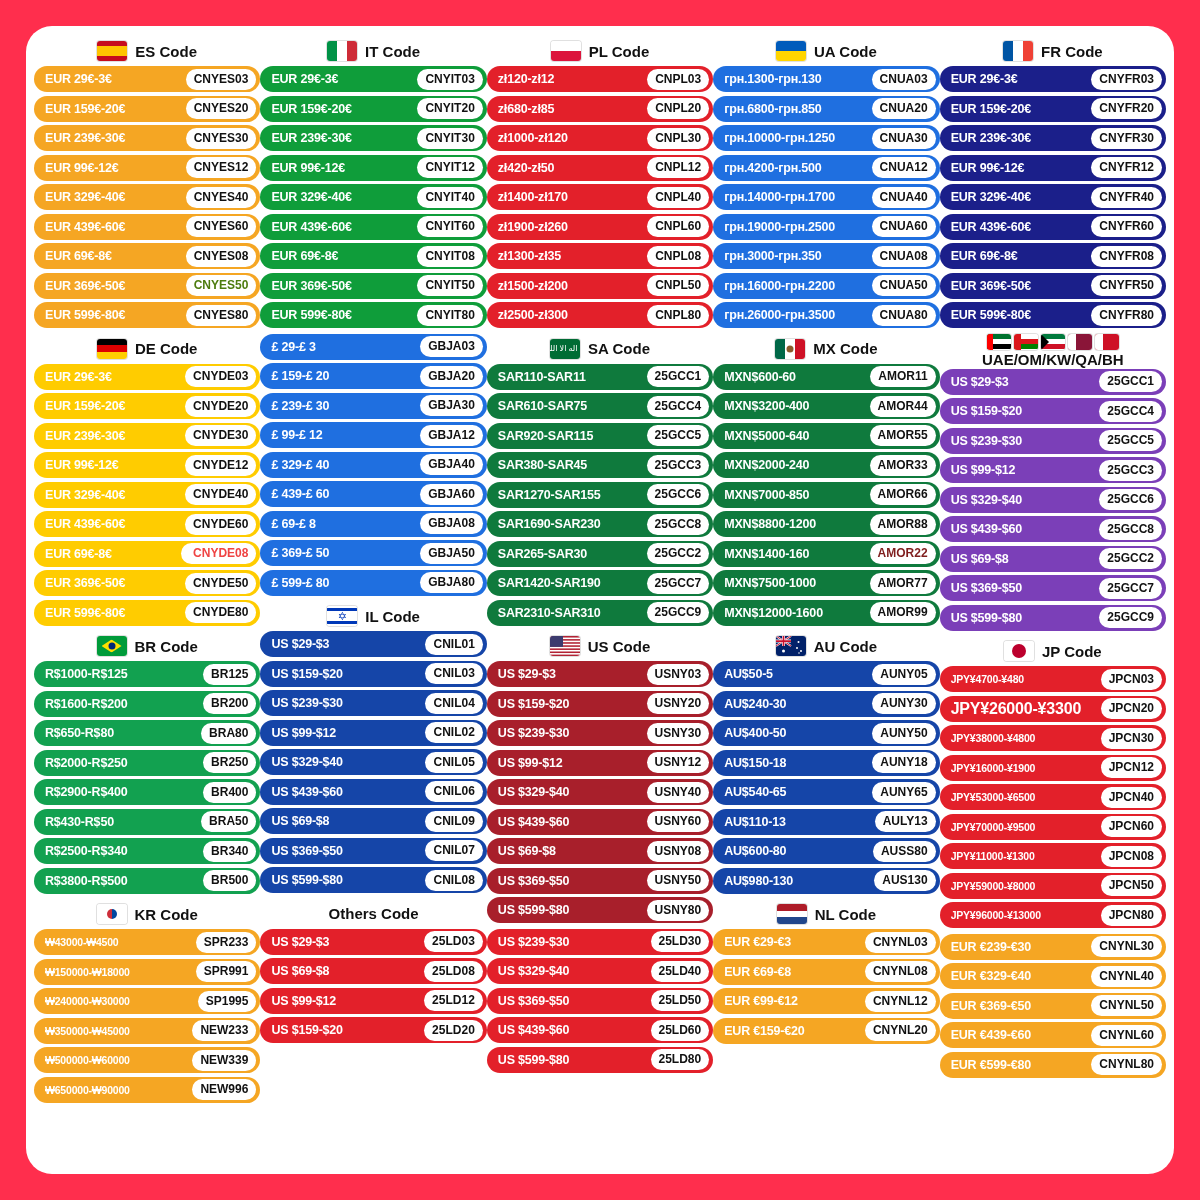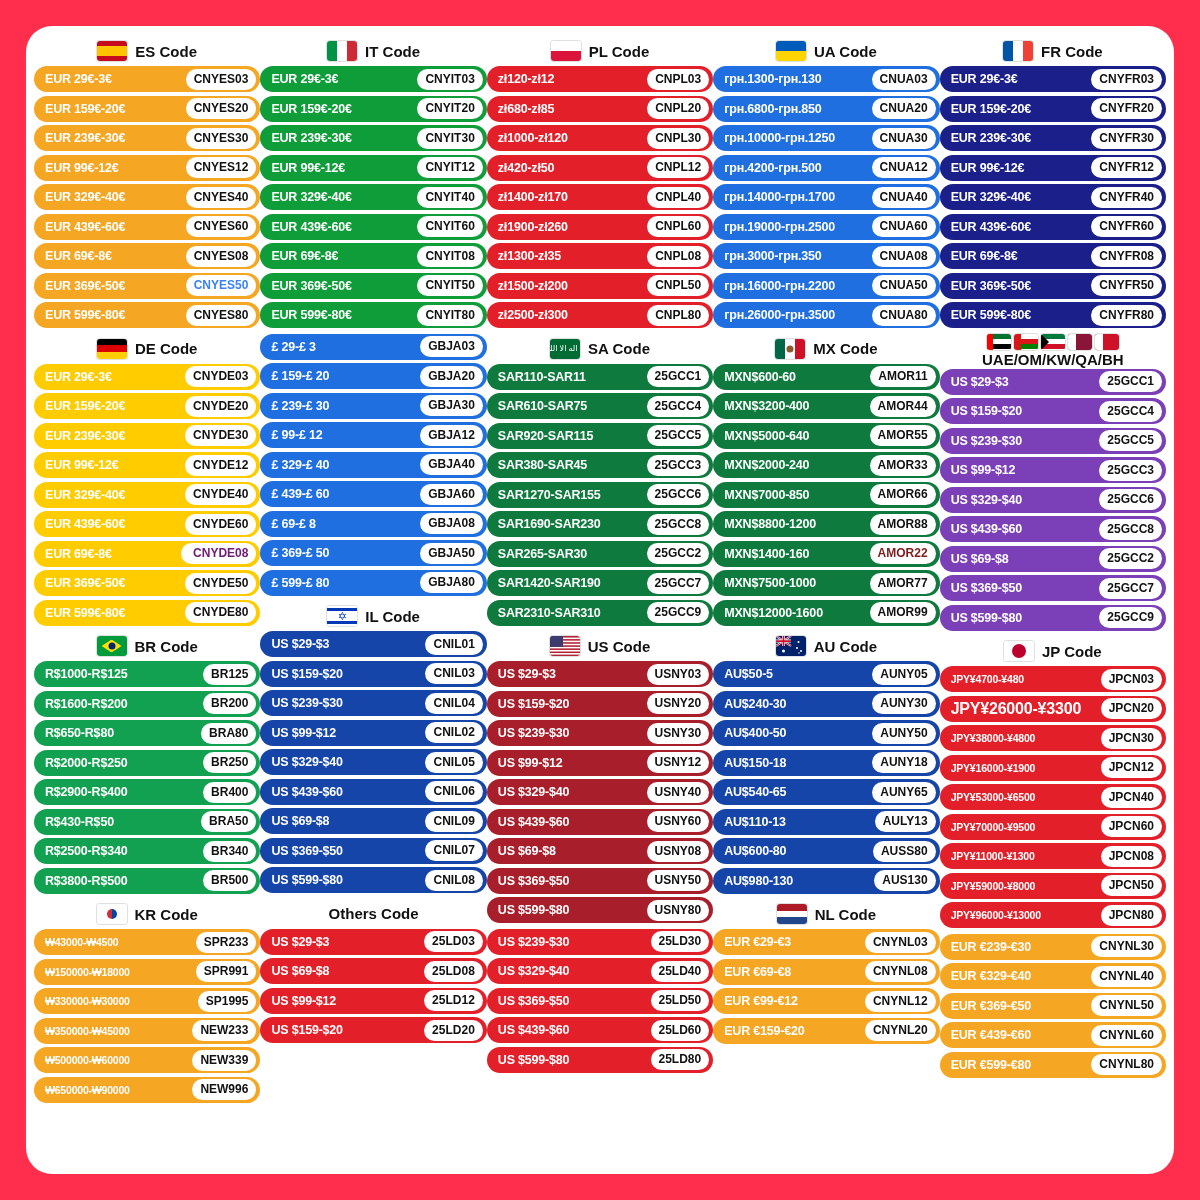--- a/index.html
+++ b/index.html
@@ -113,21 +113,21 @@
           <div class="row" style="background: rgb(245, 166, 35);">
             <span class="price">EUR 439€-60€</span>
             <span class="code" style="color: rgb(17, 17, 17);">CNYES60</span>
           </div>
           <div class="row" style="background: rgb(245, 166, 35);">
             <span class="price">EUR 69€-8€</span>
             <span class="code" style="color: rgb(17, 17, 17);">CNYES08</span>
           </div>
           <div class="row" style="background: rgb(245, 166, 35);">
             <span class="price">EUR 369€-50€</span>
-            <span class="code" style="color: #3b82f6;">CNYES50</span>
+            <span class="code" style="color: #4d7c0f;">CNYES50</span>
           </div>
           <div class="row" style="background: rgb(245, 166, 35);">
             <span class="price">EUR 599€-80€</span>
             <span class="code" style="color: rgb(17, 17, 17);">CNYES80</span>
           </div>
         </div>
         <div class="group">
           <div class="ghead">
             <span class="flag">
               <span class="stripes-h">
@@ -157,21 +157,21 @@
           <div class="row" style="background: rgb(255, 204, 0);">
             <span class="price">EUR 329€-40€</span>
             <span class="code" style="color: rgb(17, 17, 17);">CNYDE40</span>
           </div>
           <div class="row" style="background: rgb(255, 204, 0);">
             <span class="price">EUR 439€-60€</span>
             <span class="code" style="color: rgb(17, 17, 17);">CNYDE60</span>
           </div>
           <div class="row" style="background: rgb(255, 204, 0);">
             <span class="price">EUR 69€-8€</span>
-            <span class="code" style="color: #701a75; padding-left: 12px;">CNYDE08</span>
+            <span class="code" style="color: #ef4444; padding-left: 12px;">CNYDE08</span>
           </div>
           <div class="row" style="background: rgb(255, 204, 0);">
             <span class="price">EUR 369€-50€</span>
             <span class="code" style="color: rgb(17, 17, 17);">CNYDE50</span>
           </div>
           <div class="row" style="background: rgb(255, 204, 0);">
             <span class="price">EUR 599€-80€</span>
             <span class="code" style="color: rgb(17, 17, 17);">CNYDE80</span>
           </div>
         </div>
@@ -227,21 +227,21 @@
           </div>
           <div class="row" style="background: rgb(245, 166, 35);">
             <span class="price" style="font-size: 10.5px;">₩43000-₩4500</span>
             <span class="code" style="color: rgb(17, 17, 17);">SPR233</span>
           </div>
           <div class="row" style="background: rgb(245, 166, 35);">
             <span class="price" style="font-size: 10.5px;">₩150000-₩18000</span>
             <span class="code" style="color: rgb(17, 17, 17);">SPR991</span>
           </div>
           <div class="row" style="background: rgb(245, 166, 35);">
-            <span class="price" style="font-size: 10.5px;">₩330000-₩30000</span>
+            <span class="price" style="font-size: 10.5px;">₩240000-₩30000</span>
             <span class="code" style="color: rgb(17, 17, 17);">SP1995</span>
           </div>
           <div class="row" style="background: rgb(245, 166, 35);">
             <span class="price" style="font-size: 10.5px;">₩350000-₩45000</span>
             <span class="code" style="color: rgb(17, 17, 17);">NEW233</span>
           </div>
           <div class="row" style="background: rgb(245, 166, 35);">
             <span class="price" style="font-size: 10.5px;">₩500000-₩60000</span>
             <span class="code" style="color: rgb(17, 17, 17);">NEW339</span>
           </div>

